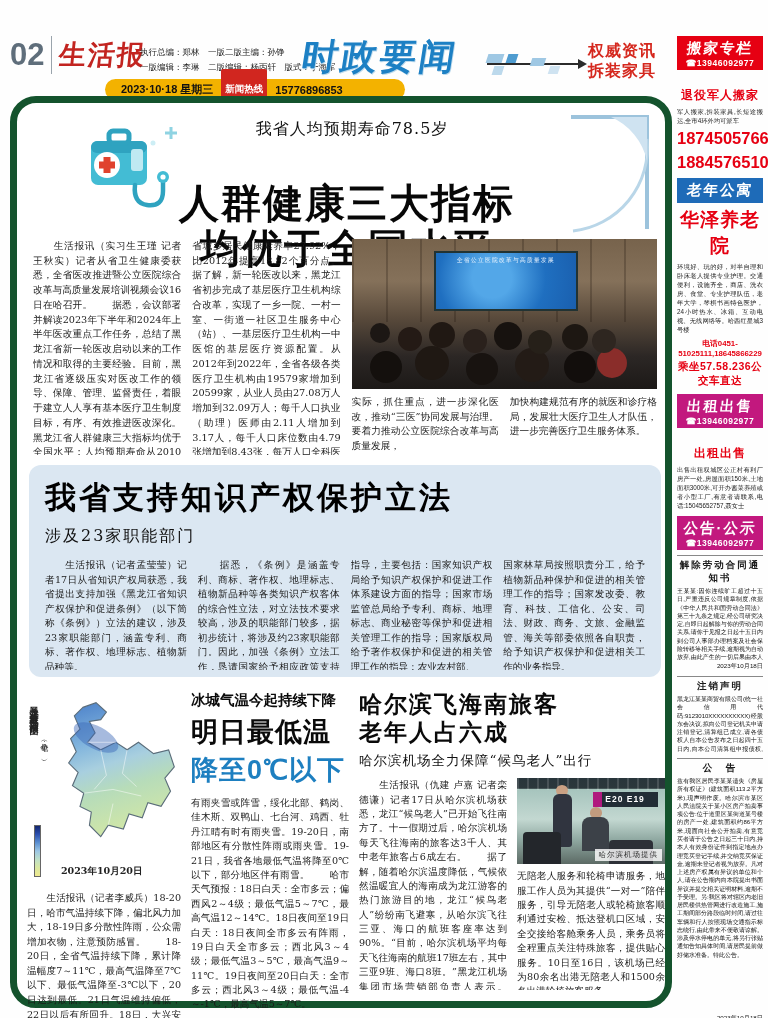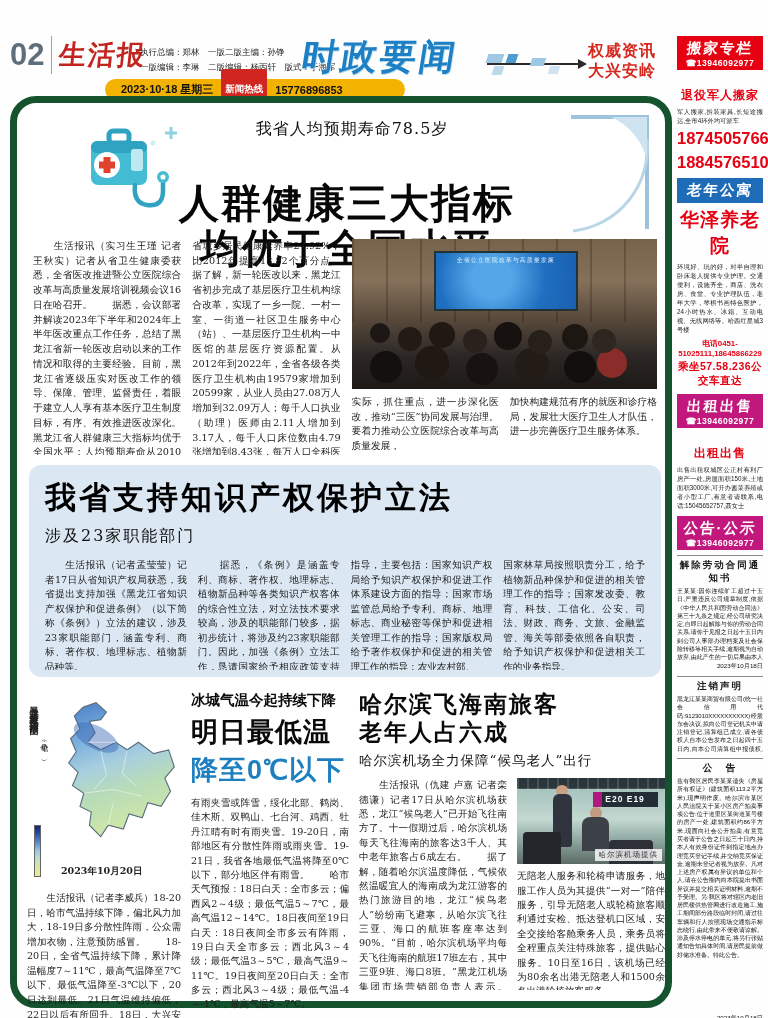--- a/index.html
+++ b/index.html
@@ -161,21 +161,21 @@
   <div class="deco">
     <span class="deco-arrow"></span>
     <i class="dq1"></i>
       <i class="dq2"></i>
       <i class="dq3"></i>
       <i class="dq4"></i>
       <i class="dq5"></i>
   </div>
   <div class="slogan">
     <div>权威资讯</div>
-    <div>大兴安岭</div>
+    <div>拆装家具</div>
   </div>
   <div class="date-bar">
     <span>2023·10·18 星期三</span>
     <span class="hotline-chip">新闻热线</span>
     <span>15776896853</span>
   </div>
 
   <div class="frame">
 
     <svg class="kit-icon" viewBox="0 0 100 104">

